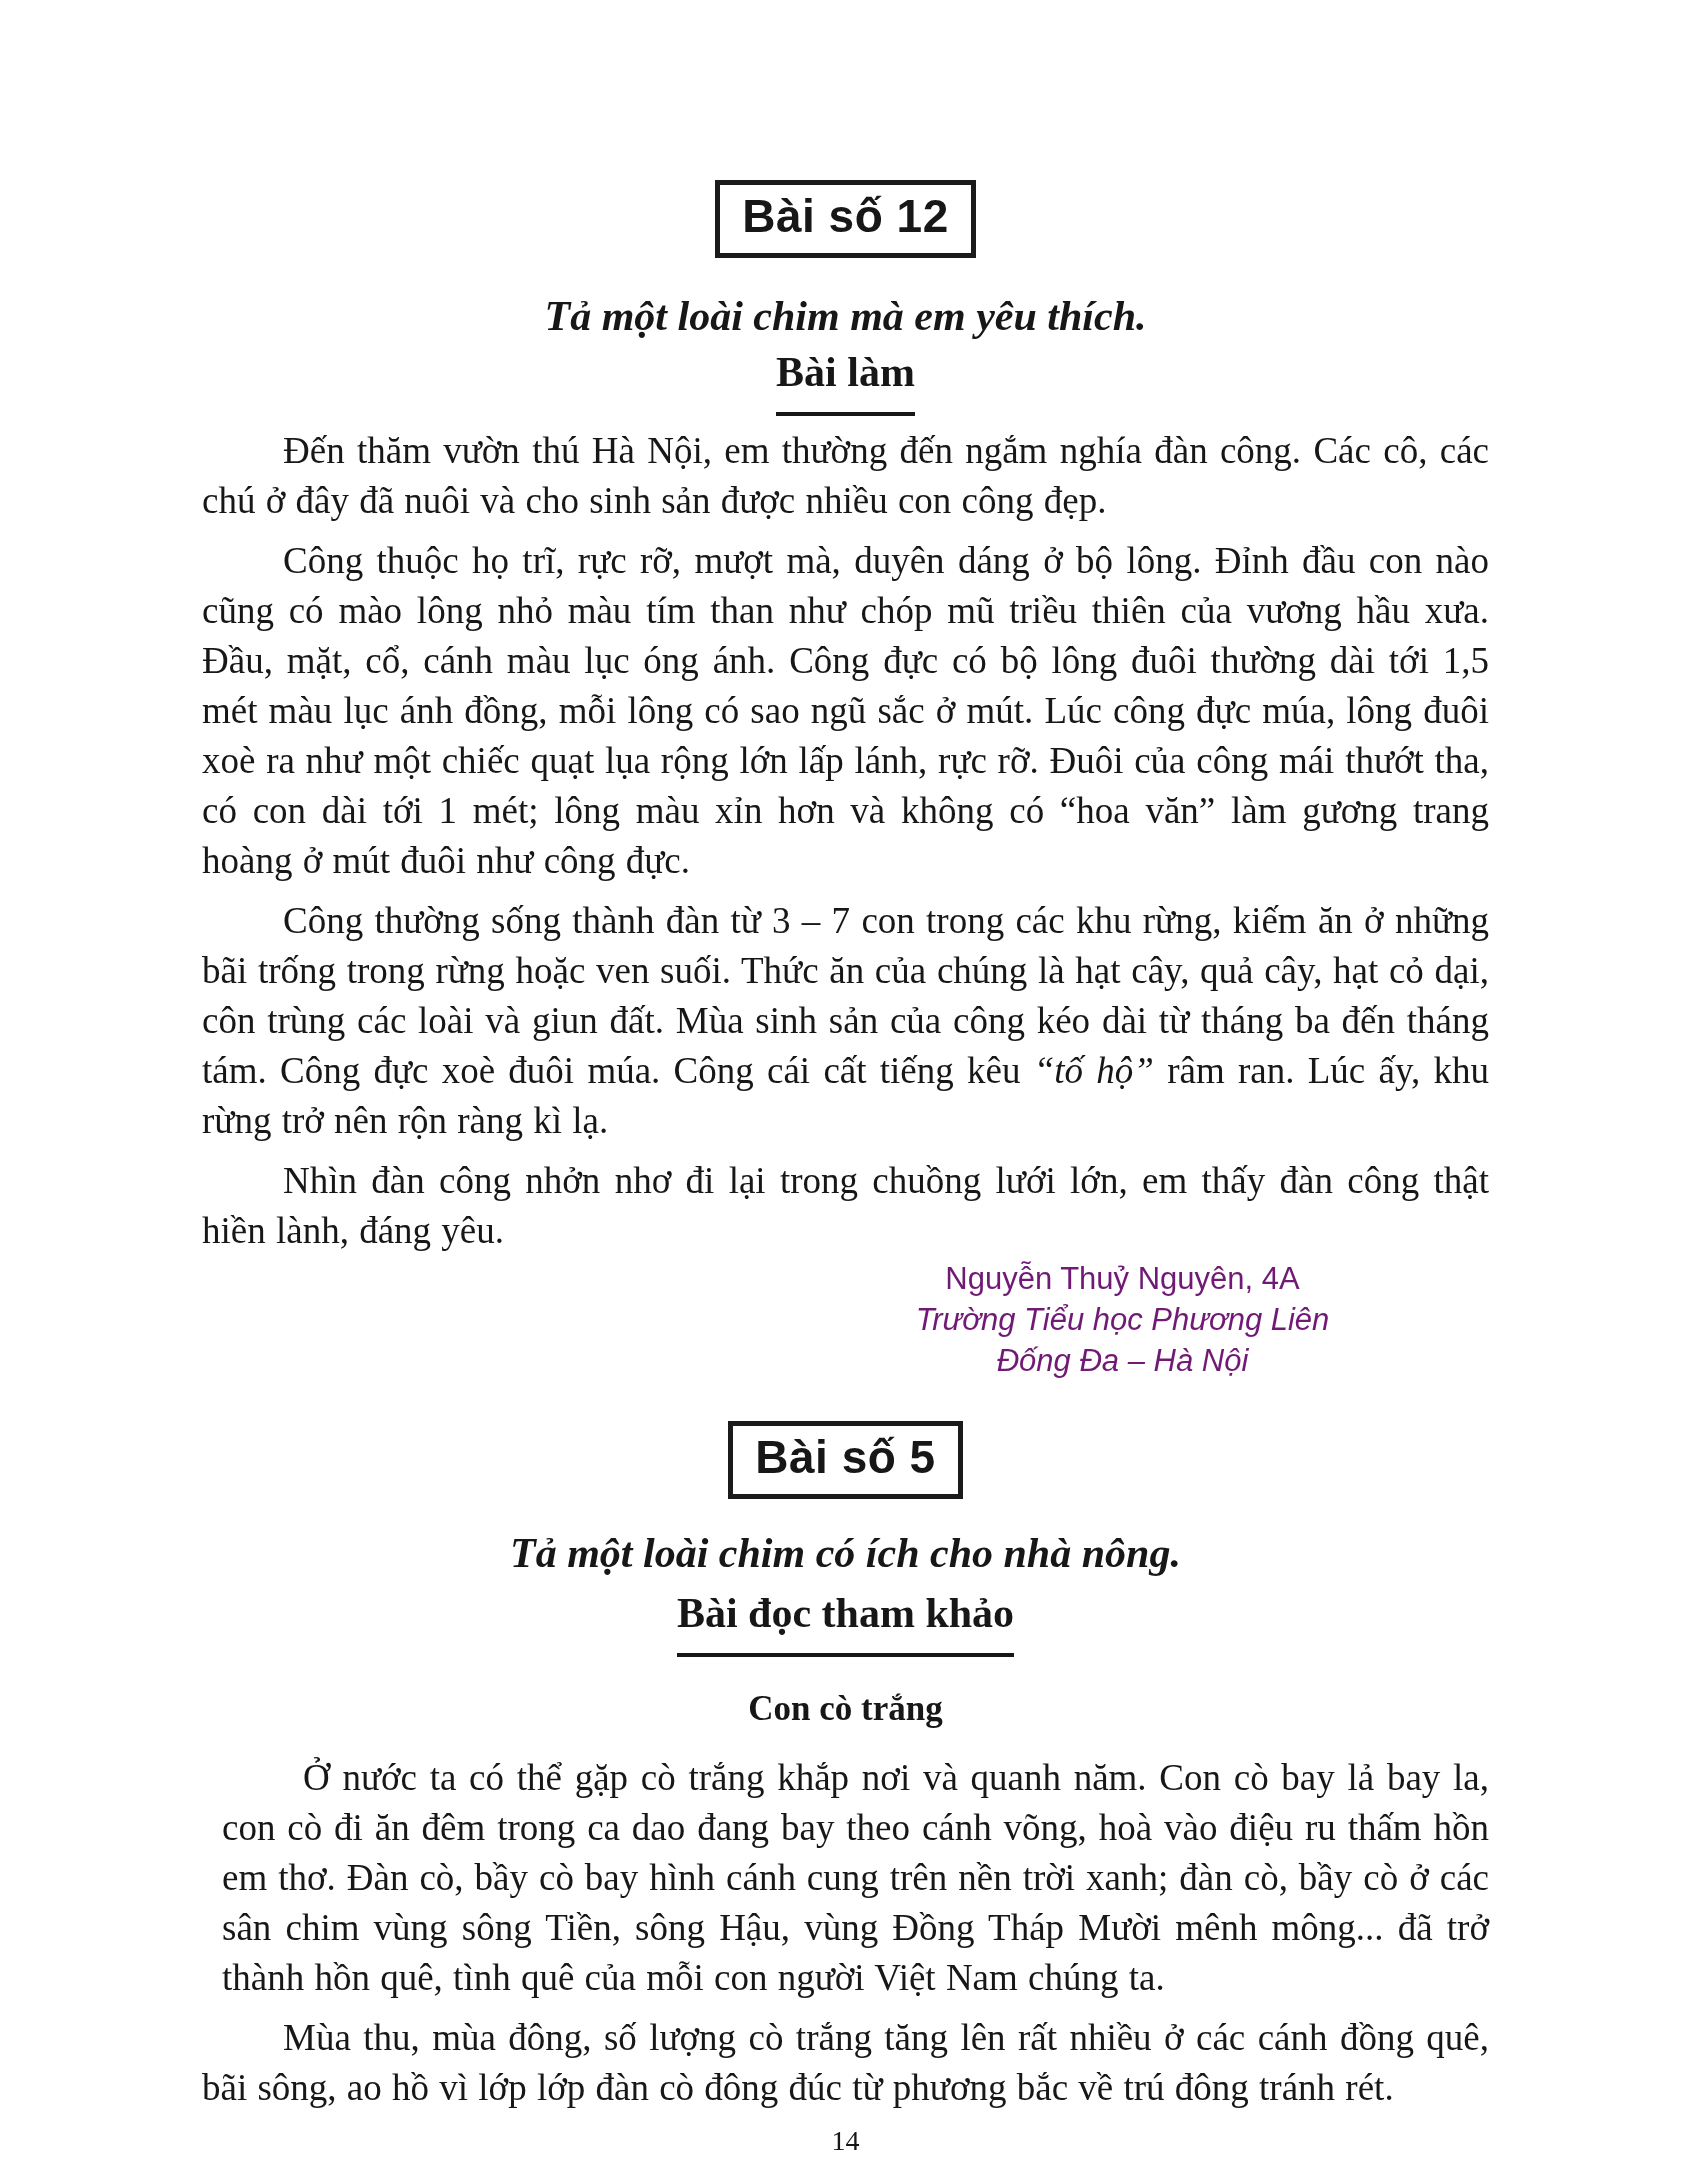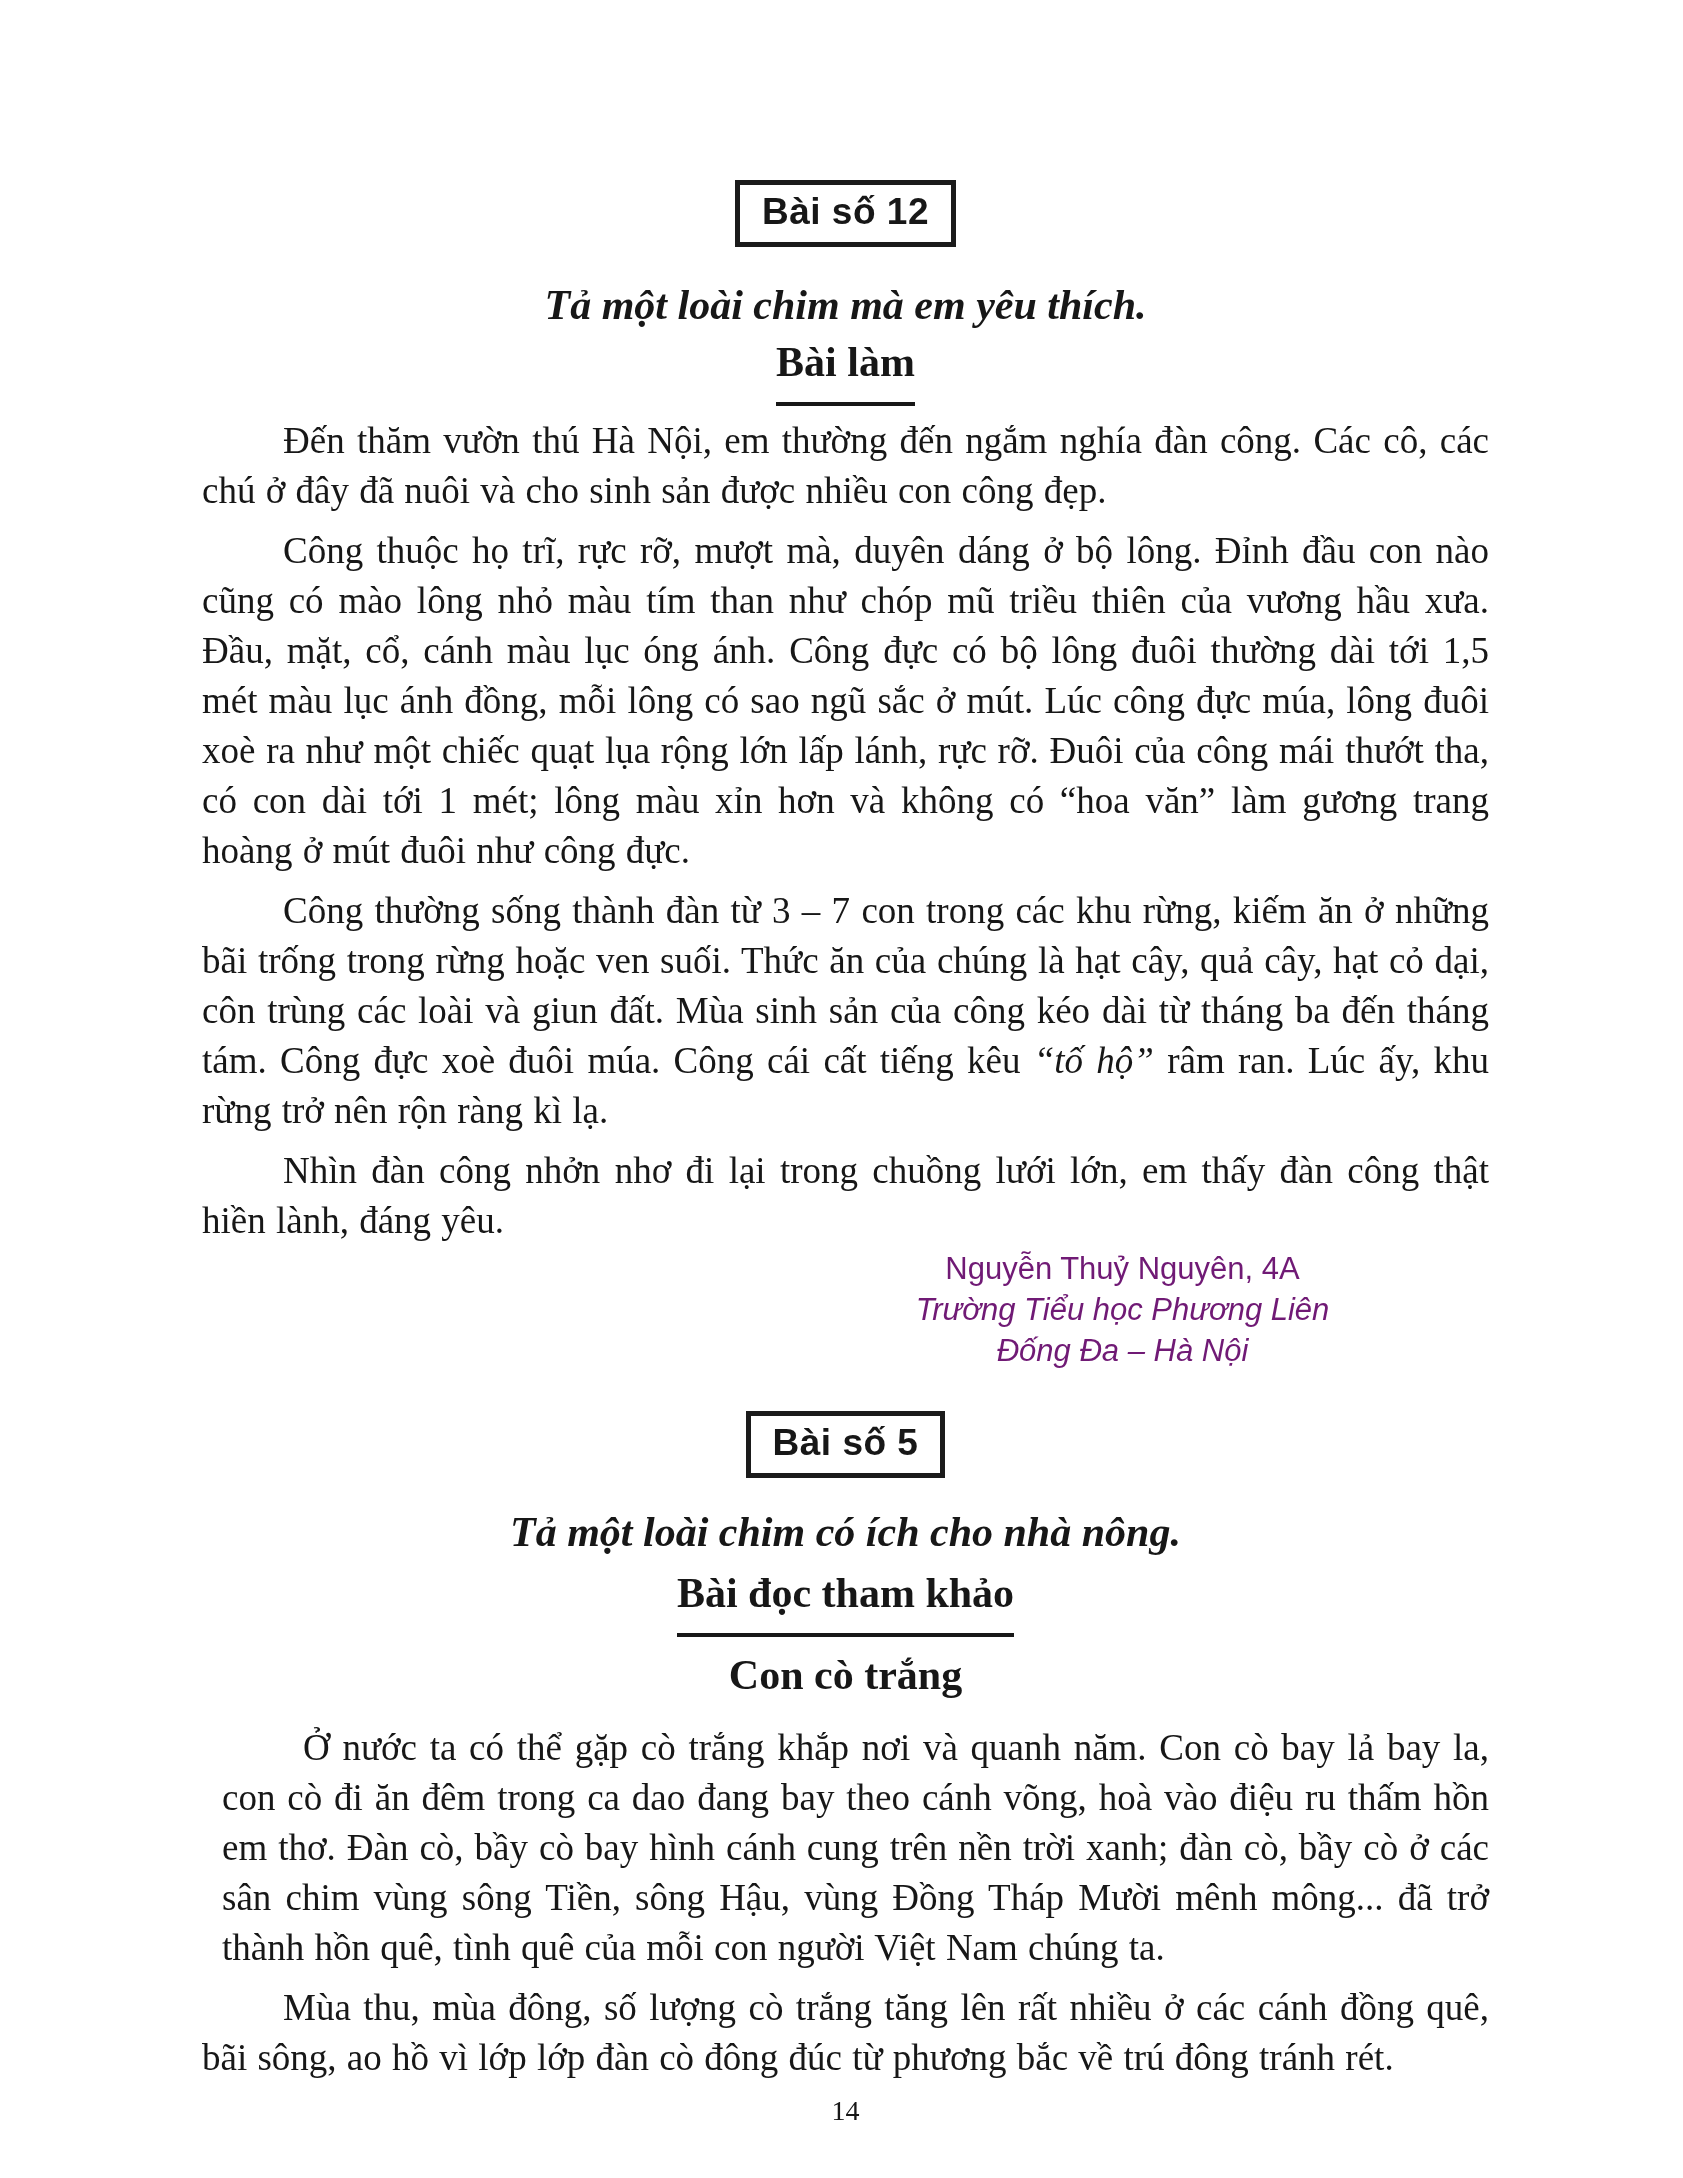--- a/index.html
+++ b/index.html
@@ -14,21 +14,21 @@
     padding: 180px 194px 0 202px;
     overflow: hidden;
   }
   .lesson-box {
     width: fit-content;
     margin: 0 auto;
     border: 5px solid #1b1b1b;
     padding: 6px 22px 10px;
     font-family: "Liberation Sans", "DejaVu Sans", sans-serif;
     font-weight: bold;
-    font-size: 37px;
+    font-size: 46px;
     line-height: 1.12;
     letter-spacing: 0.5px;
   }
   .section-title {
     margin-top: 34px;
     text-align: center;
     font-weight: bold;
     font-style: italic;
     font-size: 42px;
     line-height: 1.15;
@@ -39,24 +39,24 @@
     font-weight: bold;
     font-size: 42px;
     line-height: 1.15;
   }
   .subheading .underline {
     display: inline-block;
     border-bottom: 4px solid #171717;
     padding-bottom: 16px;
   }
   .reading-title {
-    margin-top: 14px;
+    margin-top: 32px;
     text-align: center;
     font-weight: bold;
-    font-size: 42px;
+    font-size: 35px;
     line-height: 1.15;
   }
   .body-para {
     margin-top: 10px;
     font-size: 37px;
     line-height: 50px;
     text-align: justify;
     text-indent: 81px;
     word-spacing: 1px;
   }

